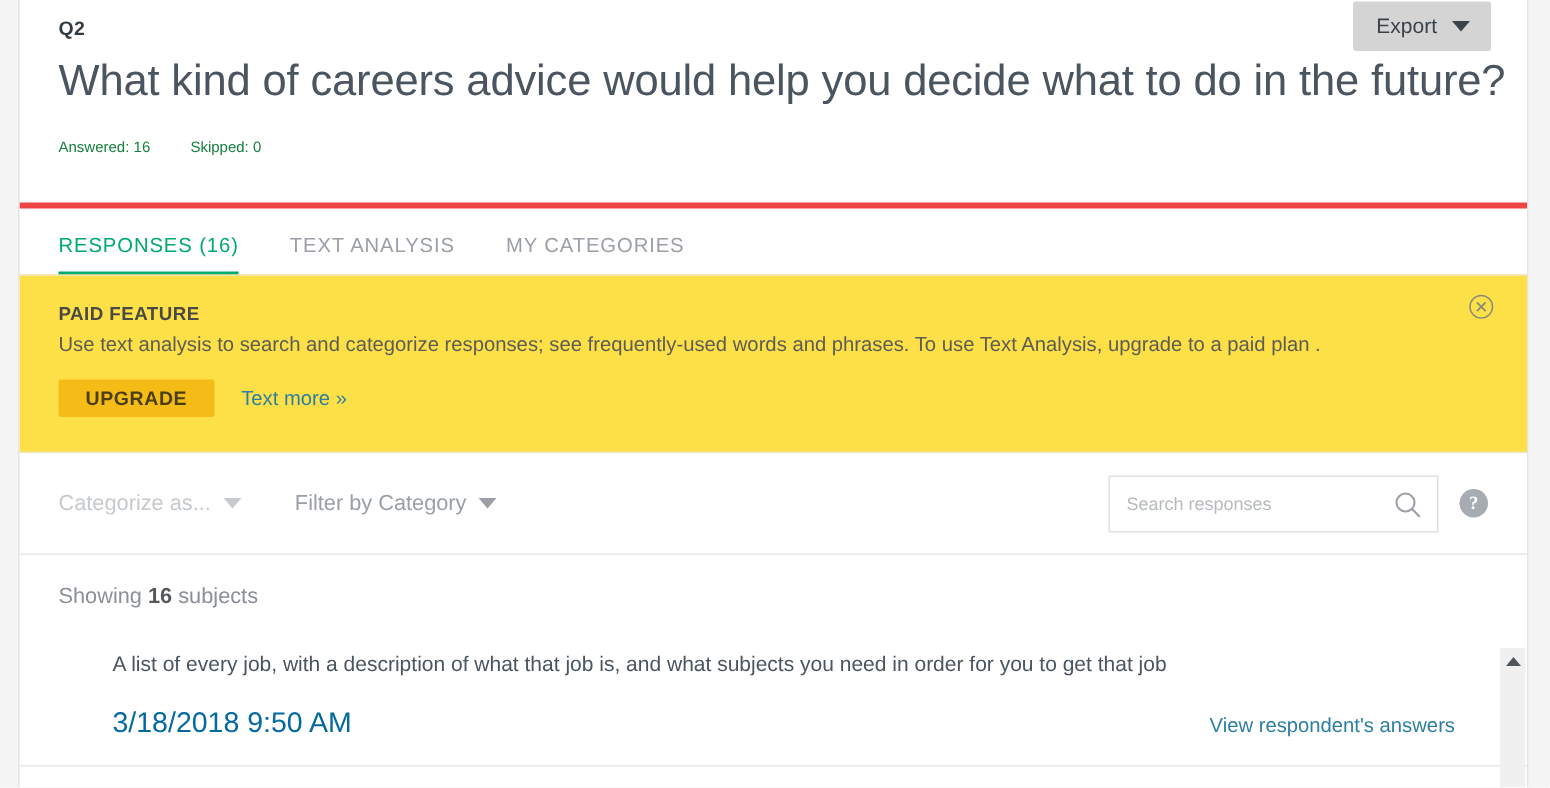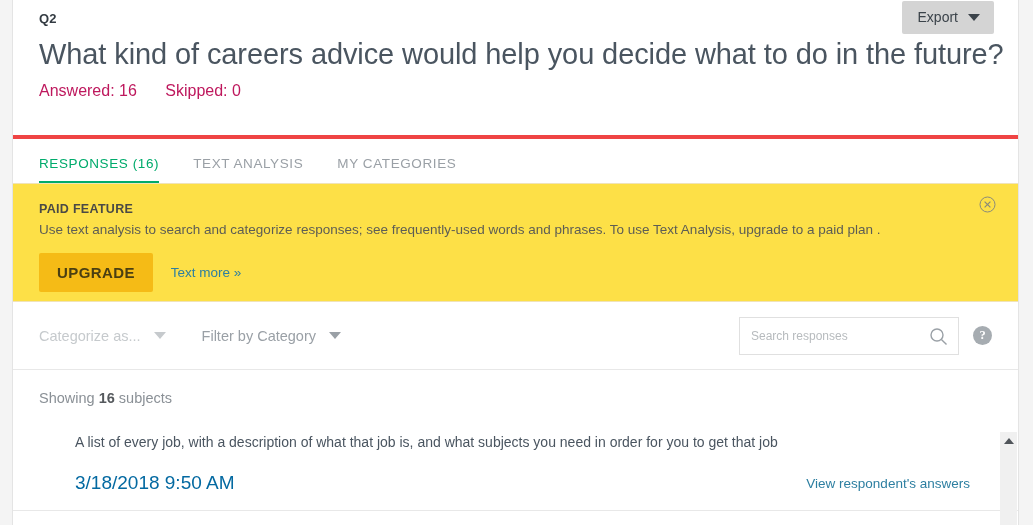--- a/index.html
+++ b/index.html
@@ -54,23 +54,23 @@
   .q-title {
     font-size: 29px;
     font-weight: 300;
     color: #4a5560;
     line-height: 40px;
     letter-spacing: -0.1px;
     margin: 0;
     white-space: nowrap;
   }
   .q-meta {
-    margin-top: 8px;
-    font-size: 16px;
-    color: #be185d;
+    margin-top: 16px;
+    font-size: 10px;
+    color: #15803d;
     line-height: 18px;
   }
   .q-meta .meta-item { margin-right: 24px; }
 
   .export-btn {
     position: absolute;
     right: 24px;
     top: 1px;
     background: #d4d4d4;
     color: #3b434a;
@@ -150,24 +150,24 @@
     margin-top: 14px;
     display: flex;
     align-items: center;
     gap: 18px;
   }
   .upgrade-btn {
     background: #f5bb16;
     color: #4a3f12;
     border: 0;
     border-radius: 2px;
-    font-size: 15px;
+    font-size: 13px;
     font-weight: bold;
     letter-spacing: .4px;
-    padding: 11px 18px;
+    padding: 5px 18px;
     cursor: pointer;
     font-family: "Liberation Sans", sans-serif;
   }
   .learn-more {
     font-size: 13.5px;
     color: #2d7fa1;
     text-decoration: none;
     cursor: pointer;
   }
   .banner-close {
@@ -184,21 +184,21 @@
     height: 68px;
     padding: 0 26px;
     display: flex;
     align-items: center;
     box-sizing: border-box;
     border-bottom: 1px solid #e8e8e8;
   }
   .dropdown {
     display: flex;
     align-items: center;
-    gap: 13px;
+    gap: 8px;
     font-size: 14.5px;
     cursor: pointer;
     margin-right: 36px;
   }
   .dropdown.disabled { color: #c6cacd; }
   .dropdown.enabled  { color: #9aa0a6; }
   .dropdown .caret-dn.light { border-top-color: #c6cacd; }
   .dropdown .caret-dn.mid   { border-top-color: #9aa0a6; }
 
   .search-wrap {

